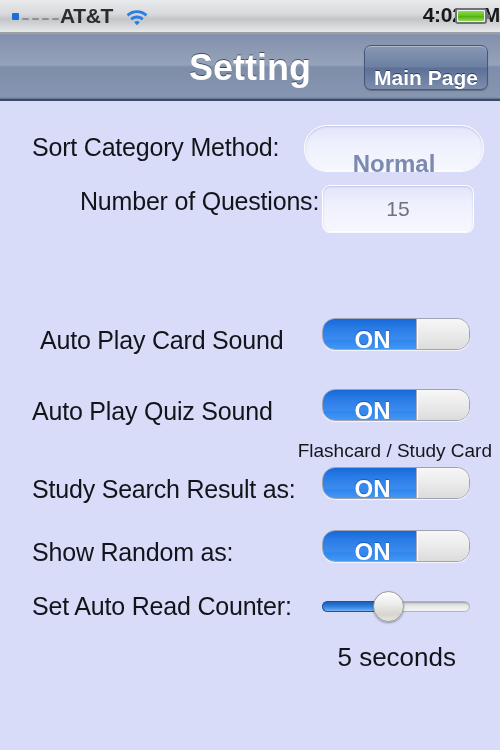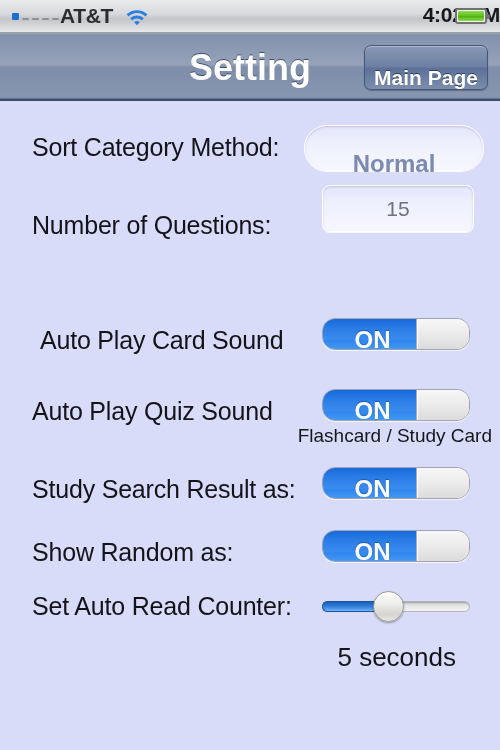--- a/index.html
+++ b/index.html
@@ -317,21 +317,21 @@
   <div id="content">
 
     <div class="row" style="top:24px; height:46px;">
       <div class="row-label" style="top:8px;">Sort Category Method:</div>
       <div class="field-pill" id="sort-method-field">
         <span id="sort-method-value">Normal</span>
       </div>
     </div>
 
     <div class="row" style="top:84px; height:47px;">
-      <div class="row-label" style="top:26px;">Number of Questions:</div>
+      <div class="row-label" style="top:2px;margin-left:48px;">Number of Questions:</div>
       <div class="field-pill" id="num-questions-field">
         <span id="num-questions-value">15</span>
       </div>
     </div>
 
     <div class="row" style="top:217px; height:44px;">
       <div class="row-label" style="top:8px;margin-left:8px;">Auto Play Card Sound</div>
       <div class="switch" style="top:0px;">
         <div class="sw-on">
           <span>ON</span>
@@ -343,21 +343,21 @@
     <div class="row" style="top:288px; height:44px;">
       <div class="row-label" style="top:8px;">Auto Play Quiz Sound</div>
       <div class="switch" style="top:0px;">
         <div class="sw-on">
           <span>ON</span>
         </div>
         <div class="sw-knob"></div>
       </div>
     </div>
 
-    <div id="flashcard-note" style="top:324px;margin-left:28px;">Flashcard / Study Card</div>
+    <div id="flashcard-note" style="top:339px;margin-left:28px;">Flashcard / Study Card</div>
 
     <div class="row" style="top:366px; height:44px;">
       <div class="row-label" style="top:8px;">Study Search Result as:</div>
       <div class="switch" style="top:0px;">
         <div class="sw-on">
           <span>ON</span>
         </div>
         <div class="sw-knob"></div>
       </div>
     </div>

